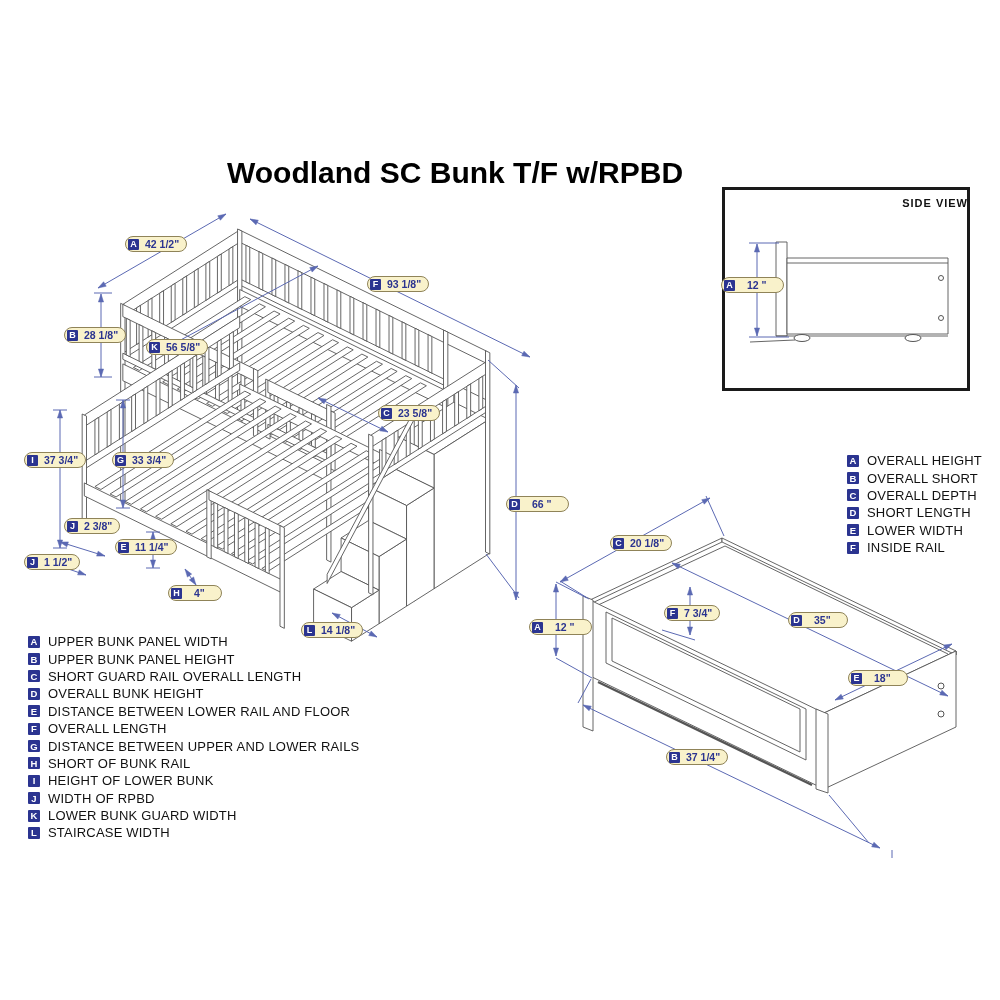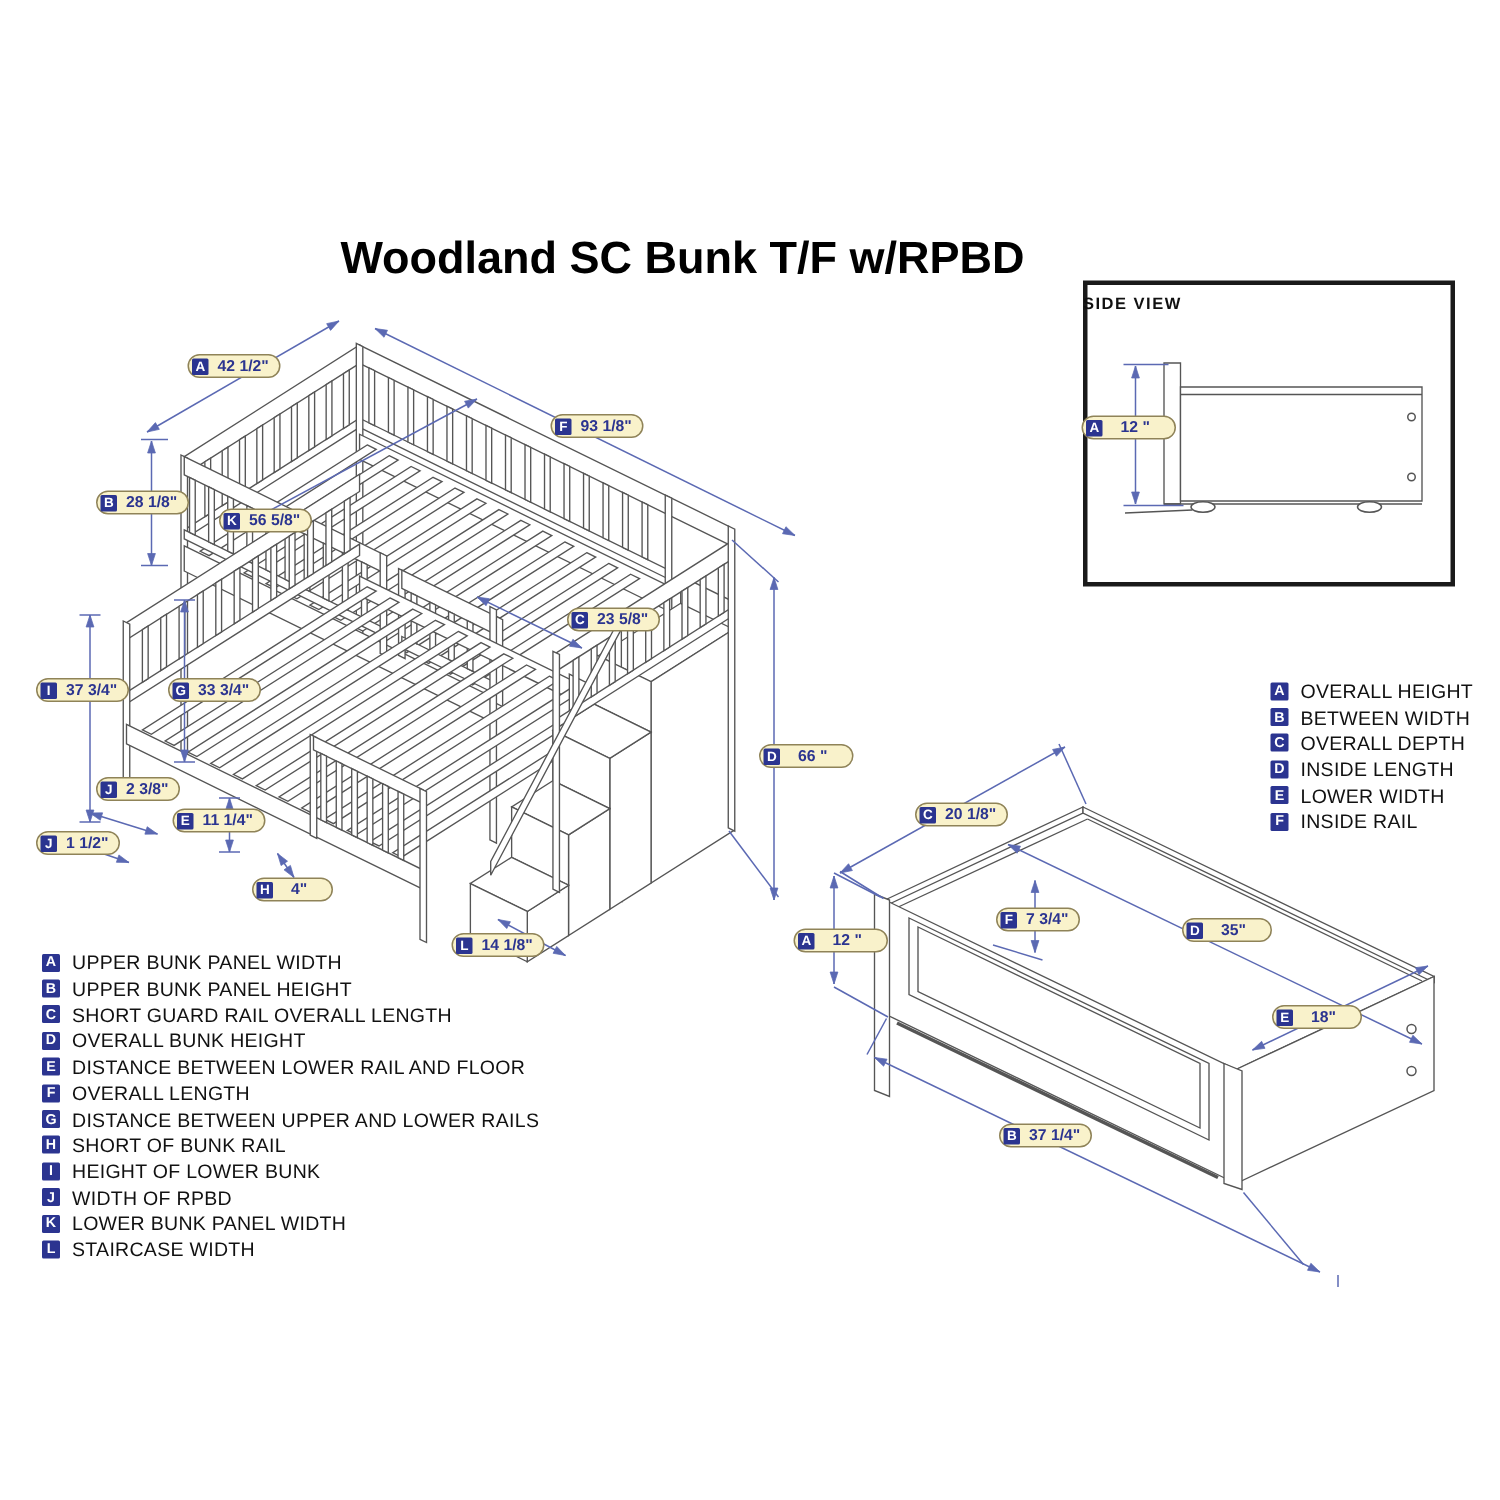--- a/index.html
+++ b/index.html
@@ -11,21 +11,21 @@
   .dim{position:absolute;display:inline-flex;align-items:center;height:16px;
        background:#f9f2cb;border:1px solid #8f8358;border-radius:8px;
        padding:0 7px 0 2px;z-index:3;white-space:nowrap;box-sizing:border-box;}
   .dim .sq{width:11px;height:11px;background:#2b3490;color:#fff;font-size:9px;font-weight:bold;
        display:flex;align-items:center;justify-content:center;border-radius:1px;flex:0 0 auto;}
   .dim .val{margin-left:6px;font-size:10.5px;font-weight:bold;color:#2b3490;}
   .dim.wide{padding-right:16px;}
   .dim.wide .val{margin-left:12px;}
   .sideview{position:absolute;left:722px;top:187px;width:242px;height:198px;
        border:3px solid #1a1a1a;z-index:0;background:transparent;}
-  .sv-title{position:absolute;left:722px;top:197px;width:246px;text-align:left;
+  .sv-title{position:absolute;left:722px;top:197px;width:246px;text-align:right;
        font-weight:bold;font-size:11px;letter-spacing:1px;color:#111;z-index:2;}
   .legend{position:absolute;z-index:2;}
   .legend .row{display:flex;align-items:center;height:17.4px;}
   .legend .sq{width:12px;height:12px;background:#2b3490;color:#fff;font-size:9.5px;font-weight:bold;
        display:flex;align-items:center;justify-content:center;border-radius:1px;flex:0 0 auto;}
   .legend .lt{margin-left:8px;font-size:13px;font-weight:normal;color:#111;white-space:nowrap;
        letter-spacing:0.2px;}
 </style>
 </head>
 <body>
@@ -403,44 +403,44 @@
     <div class="row">
         <span class="sq">I</span>
         <span class="lt">HEIGHT OF LOWER BUNK</span>
       </div>
     <div class="row">
         <span class="sq">J</span>
         <span class="lt">WIDTH OF RPBD</span>
       </div>
     <div class="row">
         <span class="sq">K</span>
-        <span class="lt">LOWER BUNK PANEL WIDTH</span>
+        <span class="lt">LOWER BUNK GUARD WIDTH</span>
       </div>
     <div class="row">
         <span class="sq">L</span>
         <span class="lt">STAIRCASE WIDTH</span>
       </div>
   </div>
 
   <div class="legend" style="left:847px;top:452px">
     <div class="row">
         <span class="sq">A</span>
         <span class="lt">OVERALL HEIGHT</span>
       </div>
     <div class="row">
         <span class="sq">B</span>
-        <span class="lt">BETWEEN WIDTH</span>
+        <span class="lt">OVERALL SHORT</span>
       </div>
     <div class="row">
         <span class="sq">C</span>
         <span class="lt">OVERALL DEPTH</span>
       </div>
     <div class="row">
         <span class="sq">D</span>
-        <span class="lt">INSIDE LENGTH</span>
+        <span class="lt">SHORT LENGTH</span>
       </div>
     <div class="row">
         <span class="sq">E</span>
         <span class="lt">LOWER WIDTH</span>
       </div>
     <div class="row">
         <span class="sq">F</span>
         <span class="lt">INSIDE RAIL</span>
       </div>
   </div>

